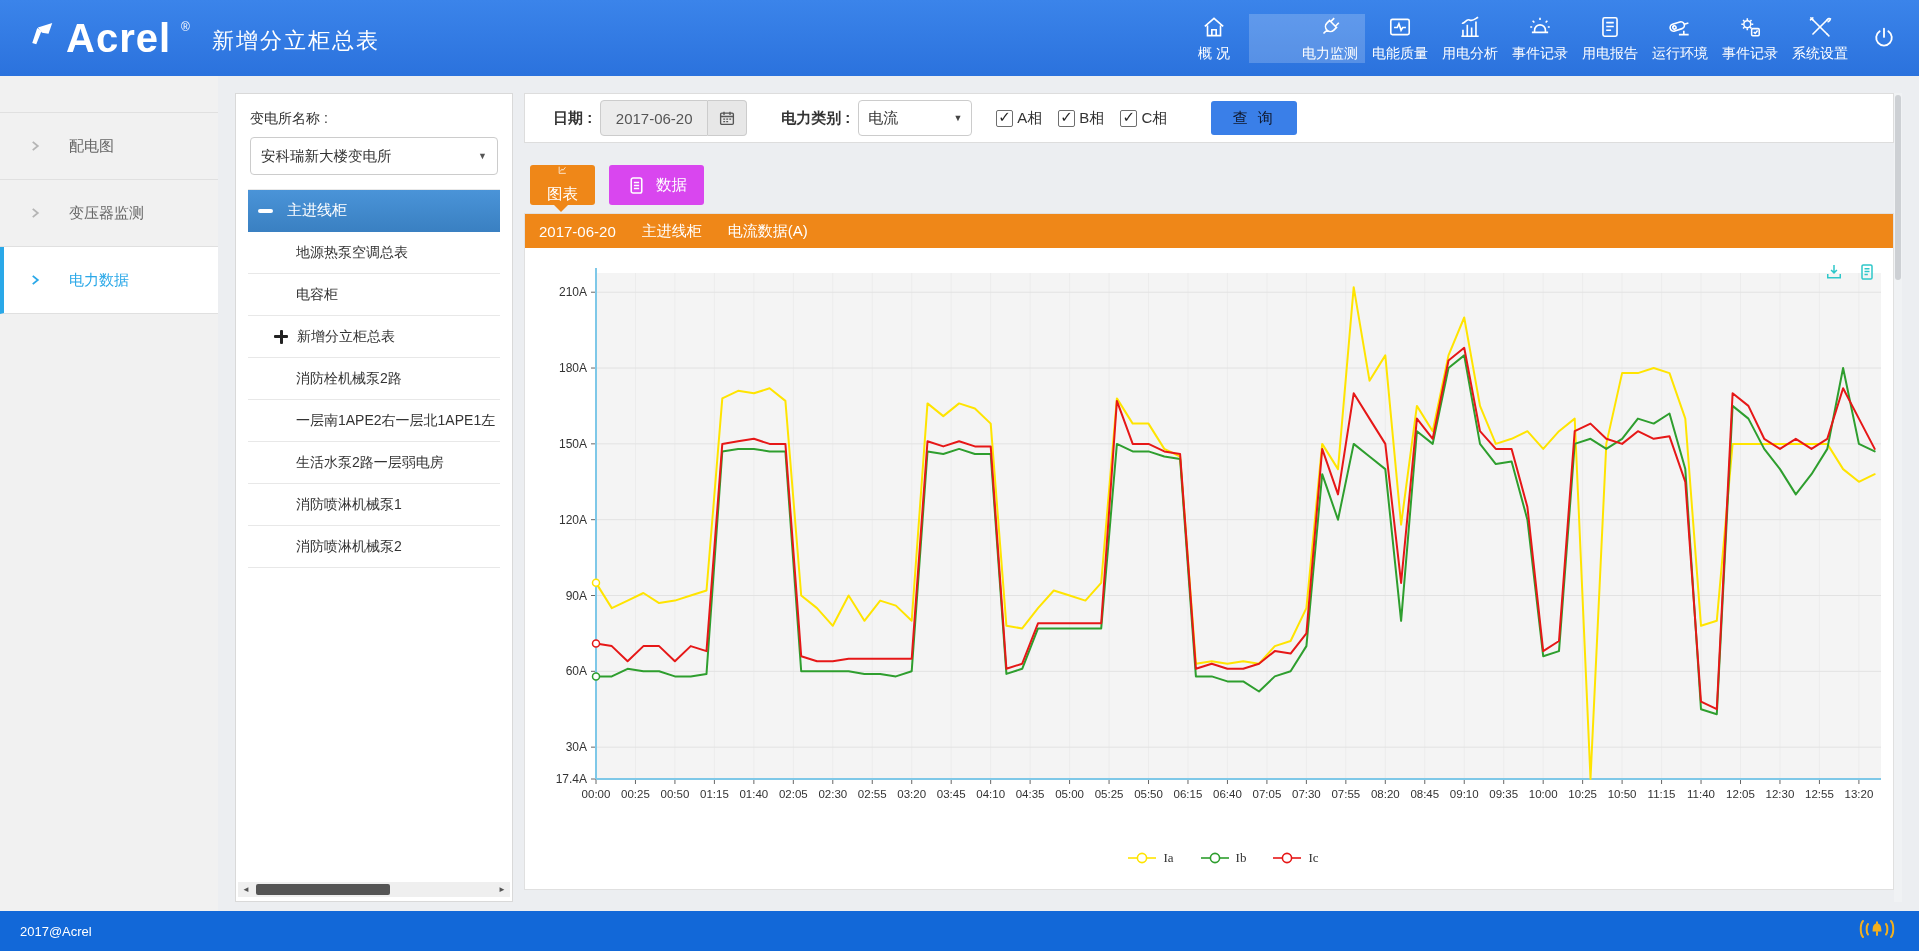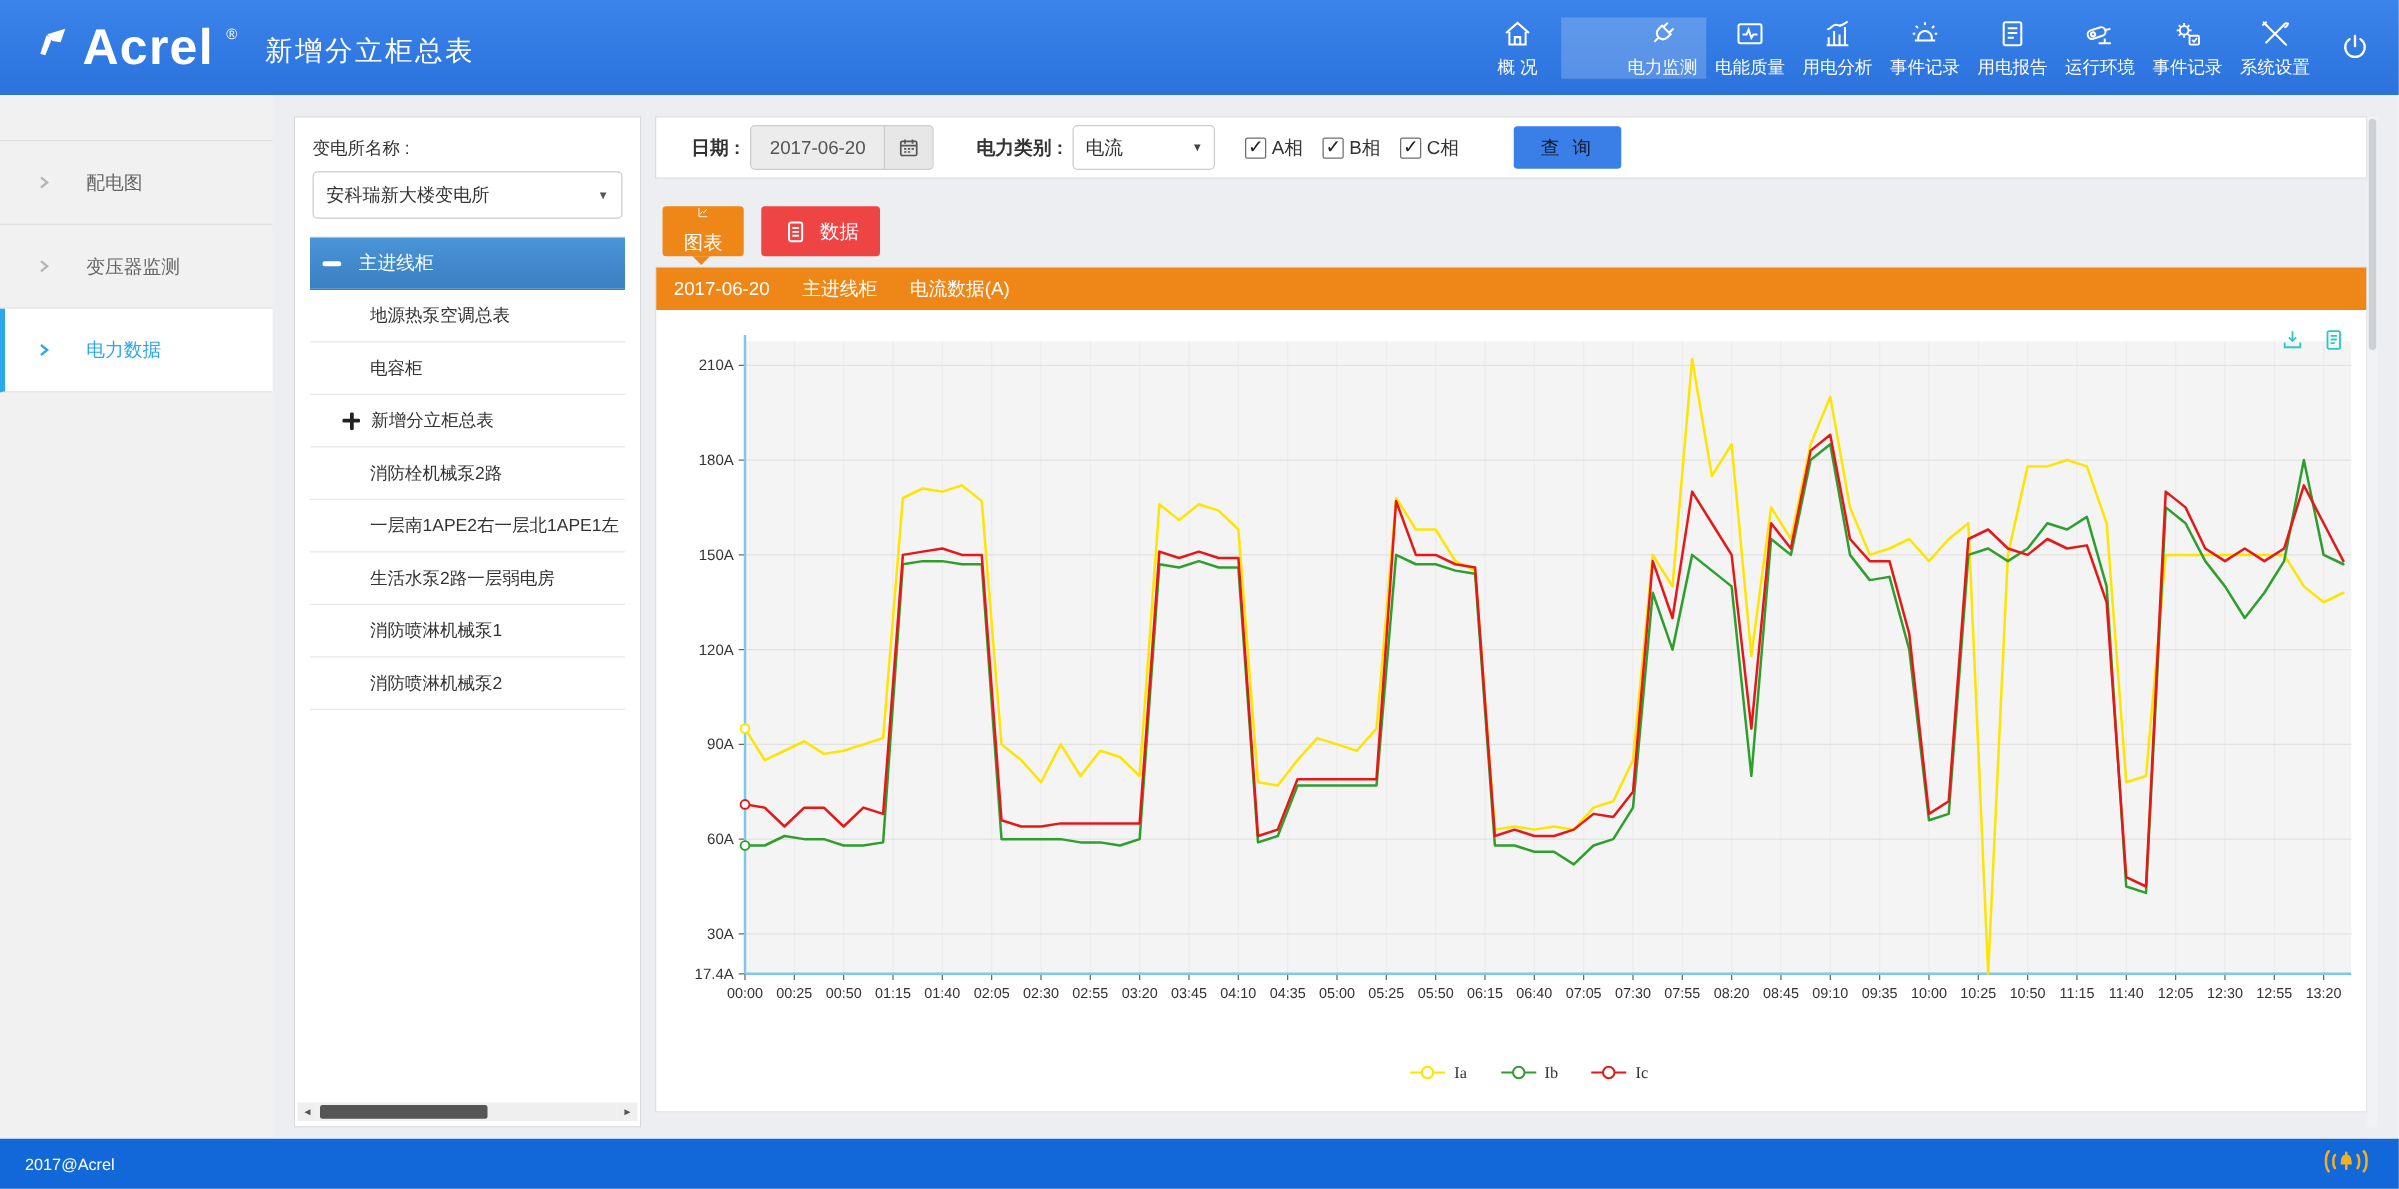--- a/index.html
+++ b/index.html
@@ -76,21 +76,21 @@
   .chk .box::after{content:"✓";position:absolute;left:1px;top:-3px;font-size:15px;font-weight:bold;color:#222;}
   .chk .cl{font-size:15px;color:#333;margin-left:4px;}
   .query-btn{margin-left:44px;width:86px;height:34px;background:#3a7fe8;border-radius:3px;color:#0f172a;
              font-size:15px;display:flex;align-items:center;justify-content:center;cursor:pointer;letter-spacing:3px;}
 
   .tabs{position:absolute;left:6px;top:72px;display:flex;gap:14px;}
   .tab{height:40px;padding:0 17px;border-radius:3px;display:flex;align-items:center;gap:9px;color:#fff;
        font-size:15.5px;cursor:pointer;position:relative;}
   .tab.active{background:#ef8718;flex-direction:column;}
   .tab.active::after{content:"";position:absolute;left:24px;bottom:-7px;border:7px solid transparent;border-top-color:#ef8718;border-bottom:none;}
-  .tab.inactive{background:#ef4444;justify-content:space-between;}
+  .tab.inactive{background:#d946ef;justify-content:space-between;}
   .tab-icon{width:21px;height:21px;}
 
   .content-card{position:absolute;left:0;top:120px;width:1370px;height:677px;background:#fff;
                 border:1px solid #e0e0e0;box-sizing:border-box;}
   .content-head{height:34px;background:#ef8718;color:#fff;display:flex;align-items:center;padding-left:14px;
                 gap:26px;font-size:15px;}
   .chart-tools{position:absolute;top:48px;right:16px;display:flex;gap:13px;z-index:3;}
   .chart-tools svg{width:20px;height:20px;cursor:pointer;}
   #chart-svg{position:absolute;left:0;top:36px;}
   .legend{position:absolute;left:0;top:636px;width:100%;display:flex;justify-content:center;gap:26px;align-items:center;padding-left:14px;}

